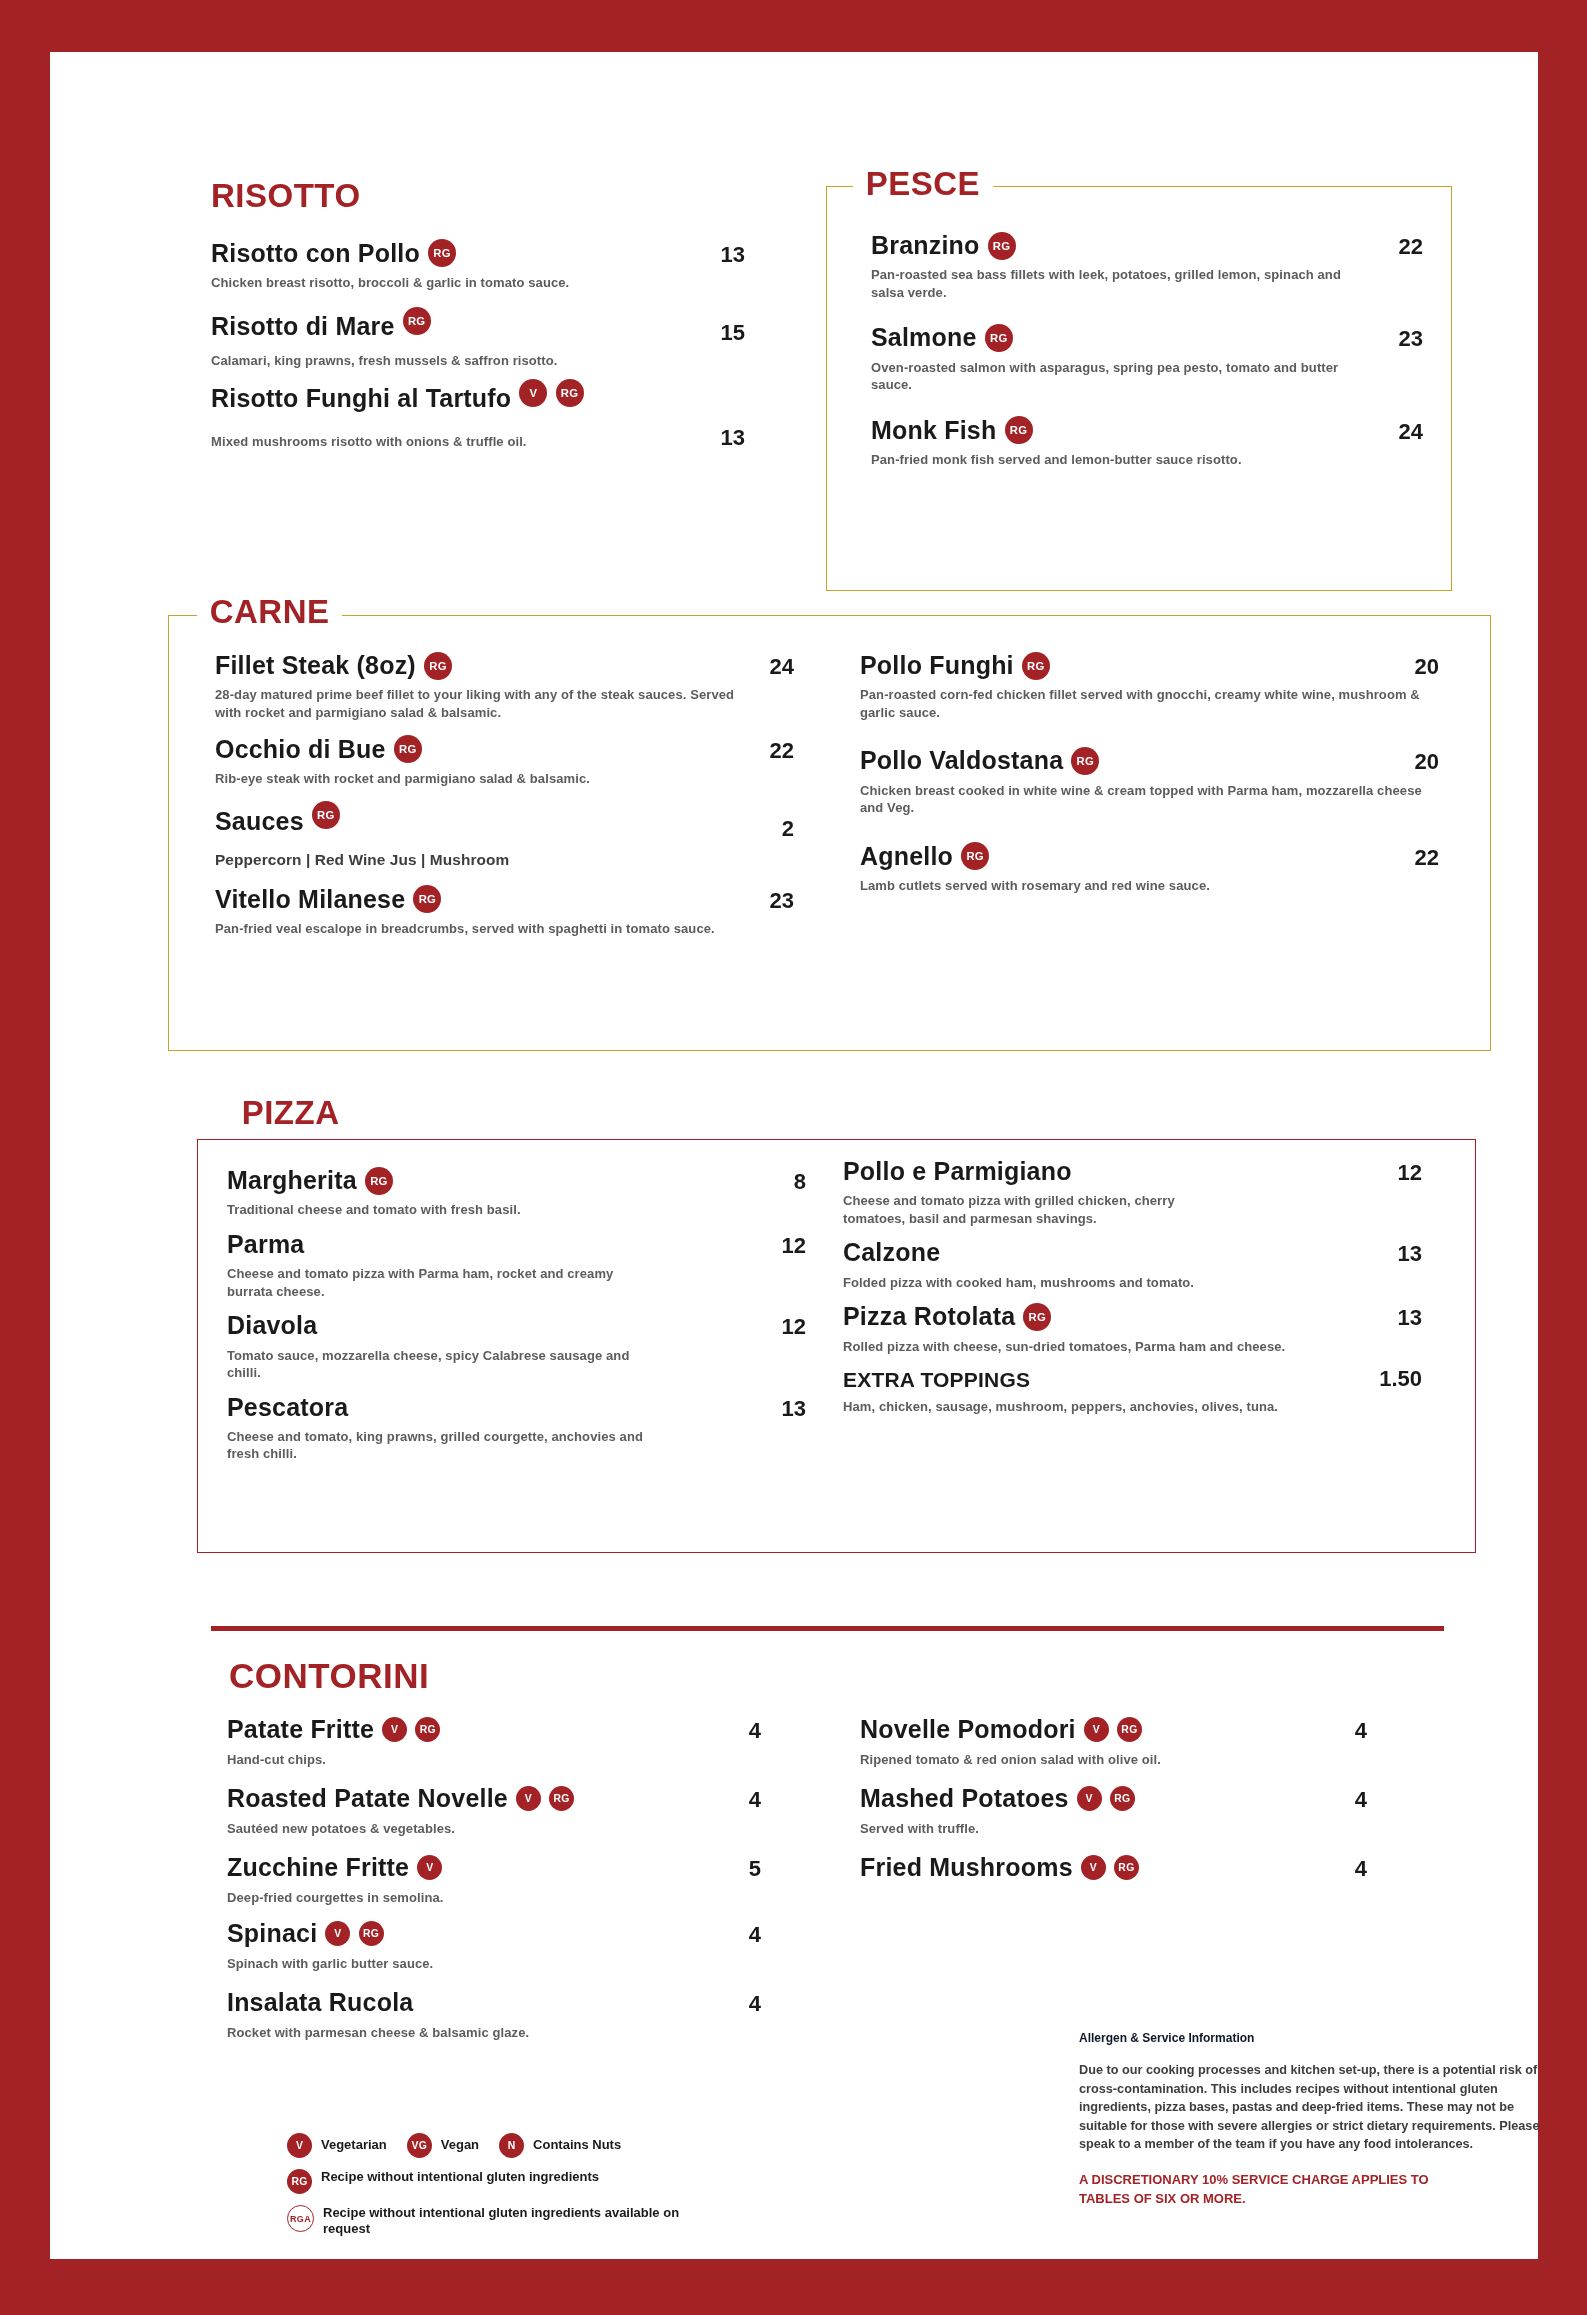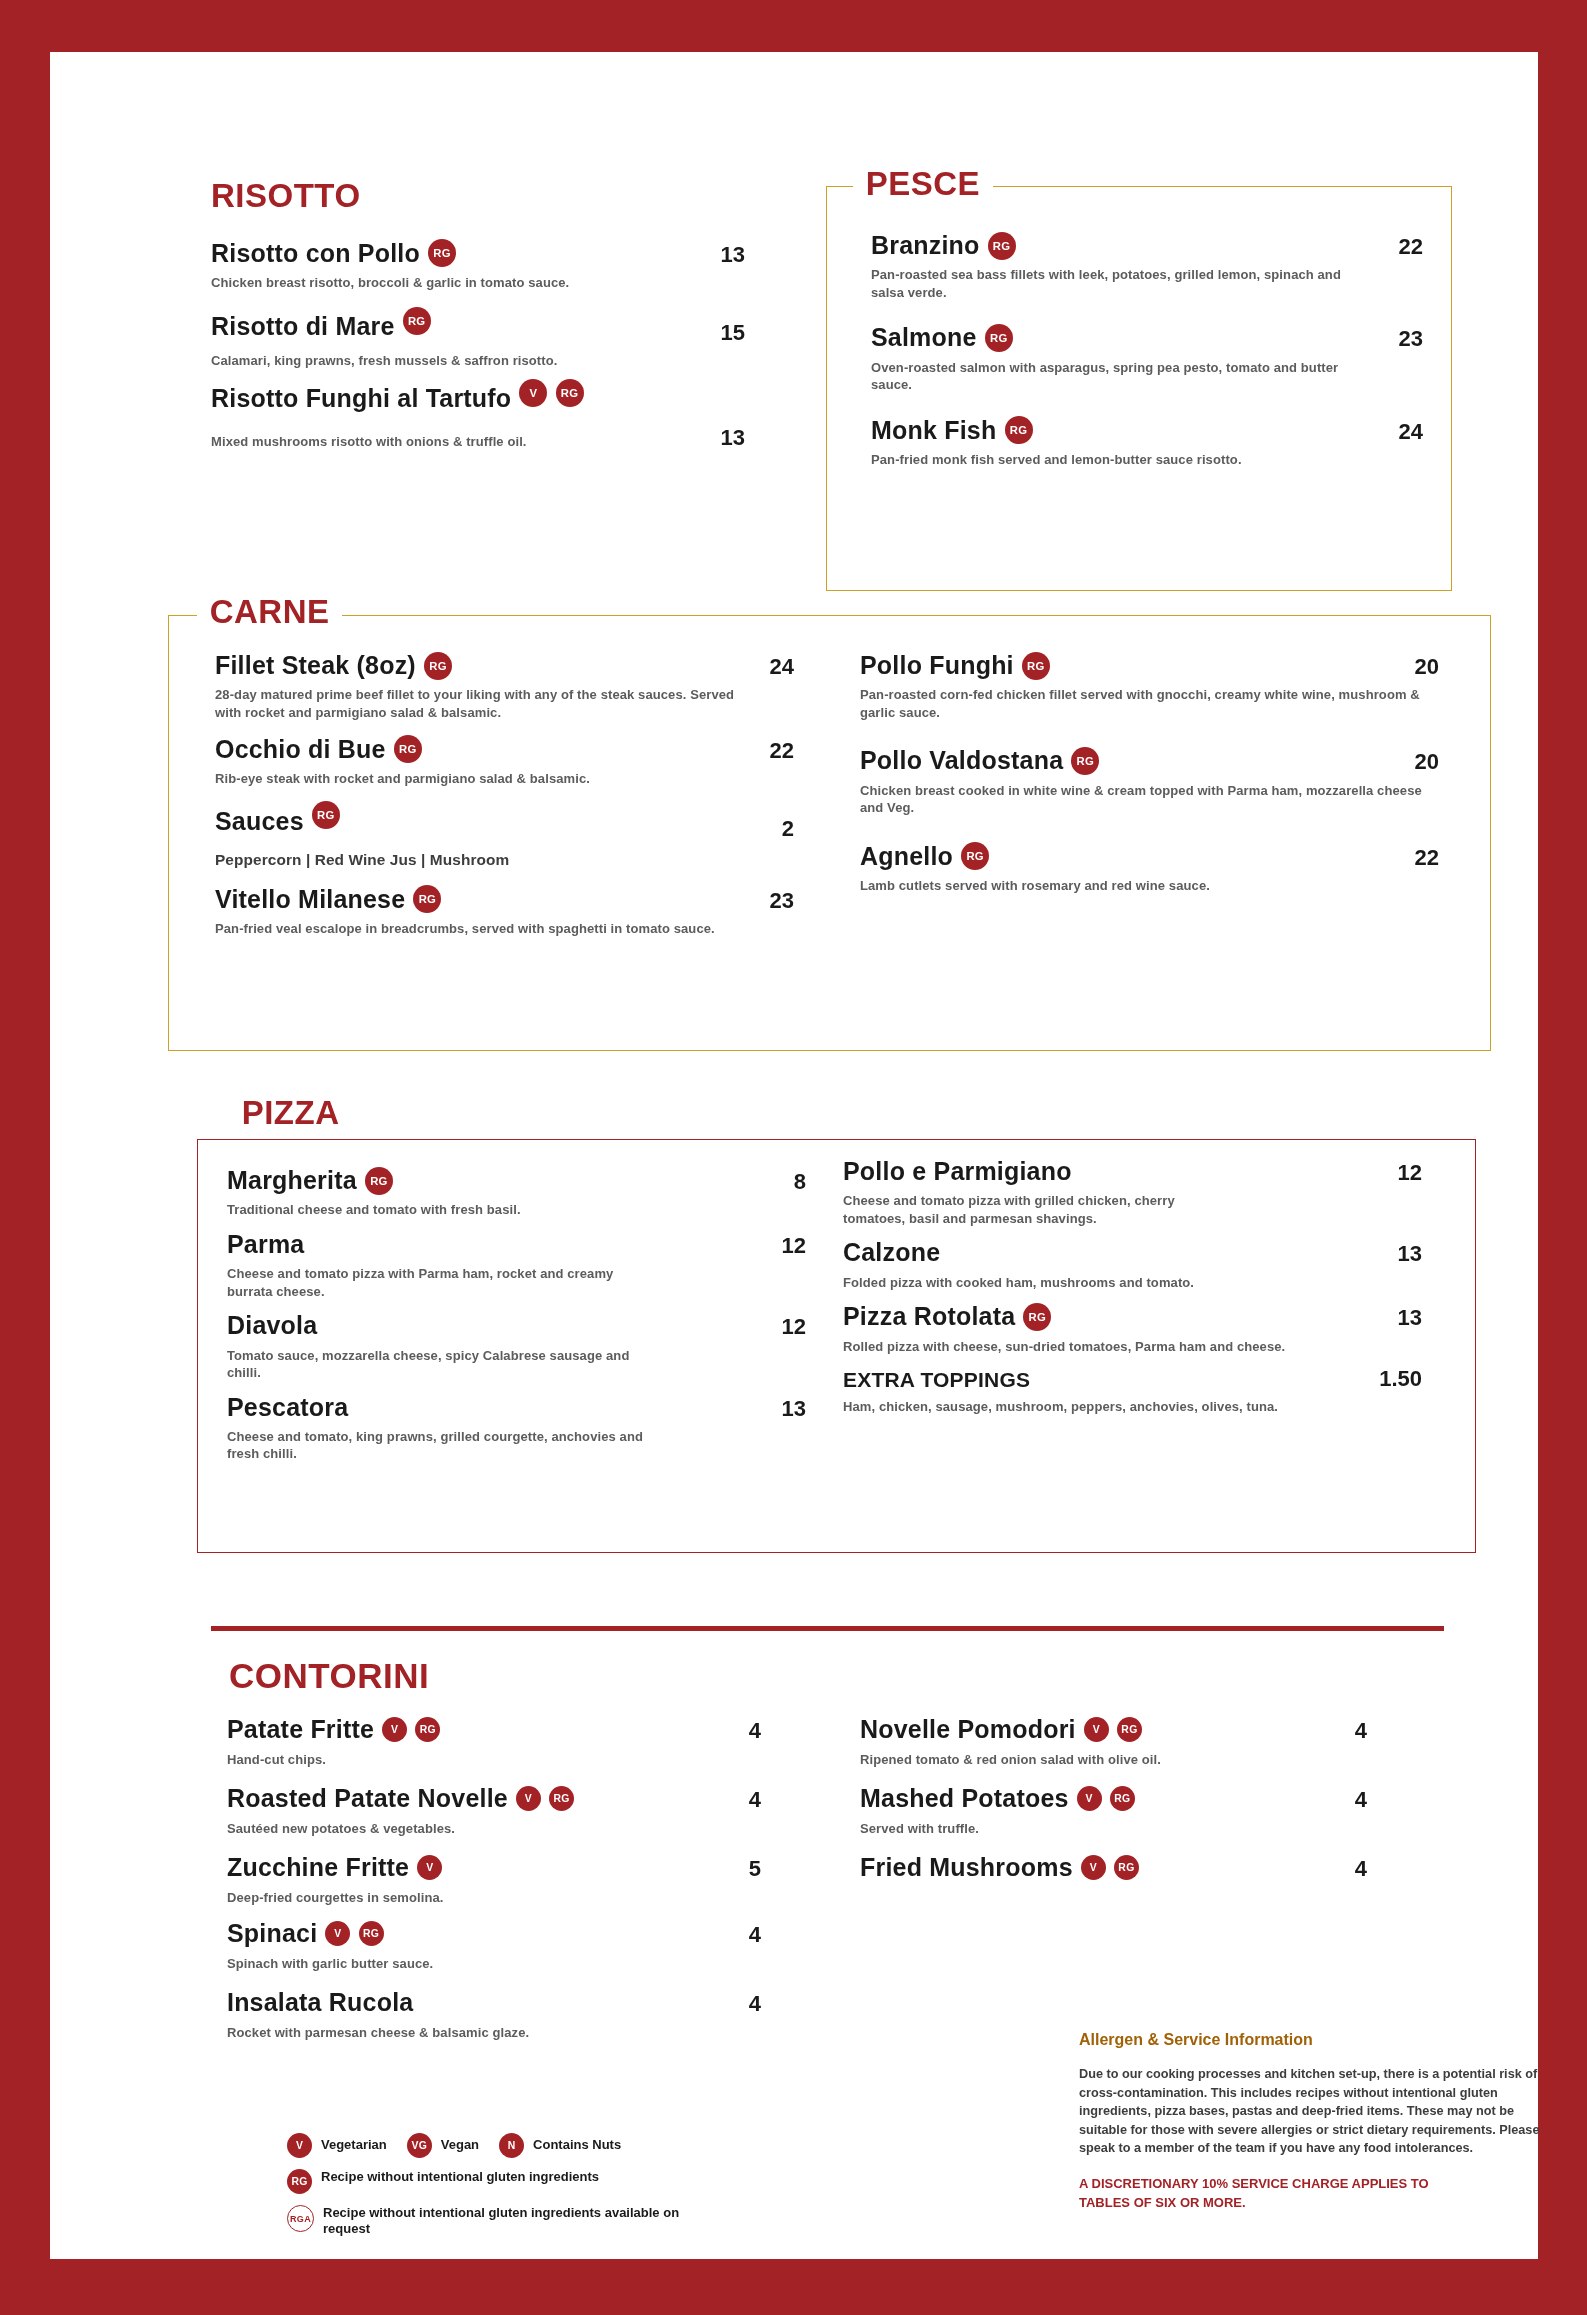--- a/index.html
+++ b/index.html
@@ -57,21 +57,21 @@
   .legend-title{
     position:absolute; background:#fff; padding:0 12.7px;
   }
 
   
   .divider{
     position:absolute; height:4.5px; background:#a32226;
   }
 
   
-  .allergen-h{ font-size:16px; font-weight:bold; color:#a16207;}
+  .allergen-h{ font-size:12px; font-weight:bold; color:#0f172a;}
   .allergen-p{ font-size:12.7px; font-weight:bold; color:#3d3d3d; line-height:1.45;}
   .allergen-red{ font-size:13px; font-weight:bold; color:#a32226; line-height:1.45;}
 
   .key-row{ display:flex; align-items:center; gap:9px; margin-bottom:11px;}
   .key-txt{ font-size:13px; font-weight:bold; color:#1a1a1a; line-height:1.25;}
 </style>
 </head>
 <body>
 
 <div class="page">

